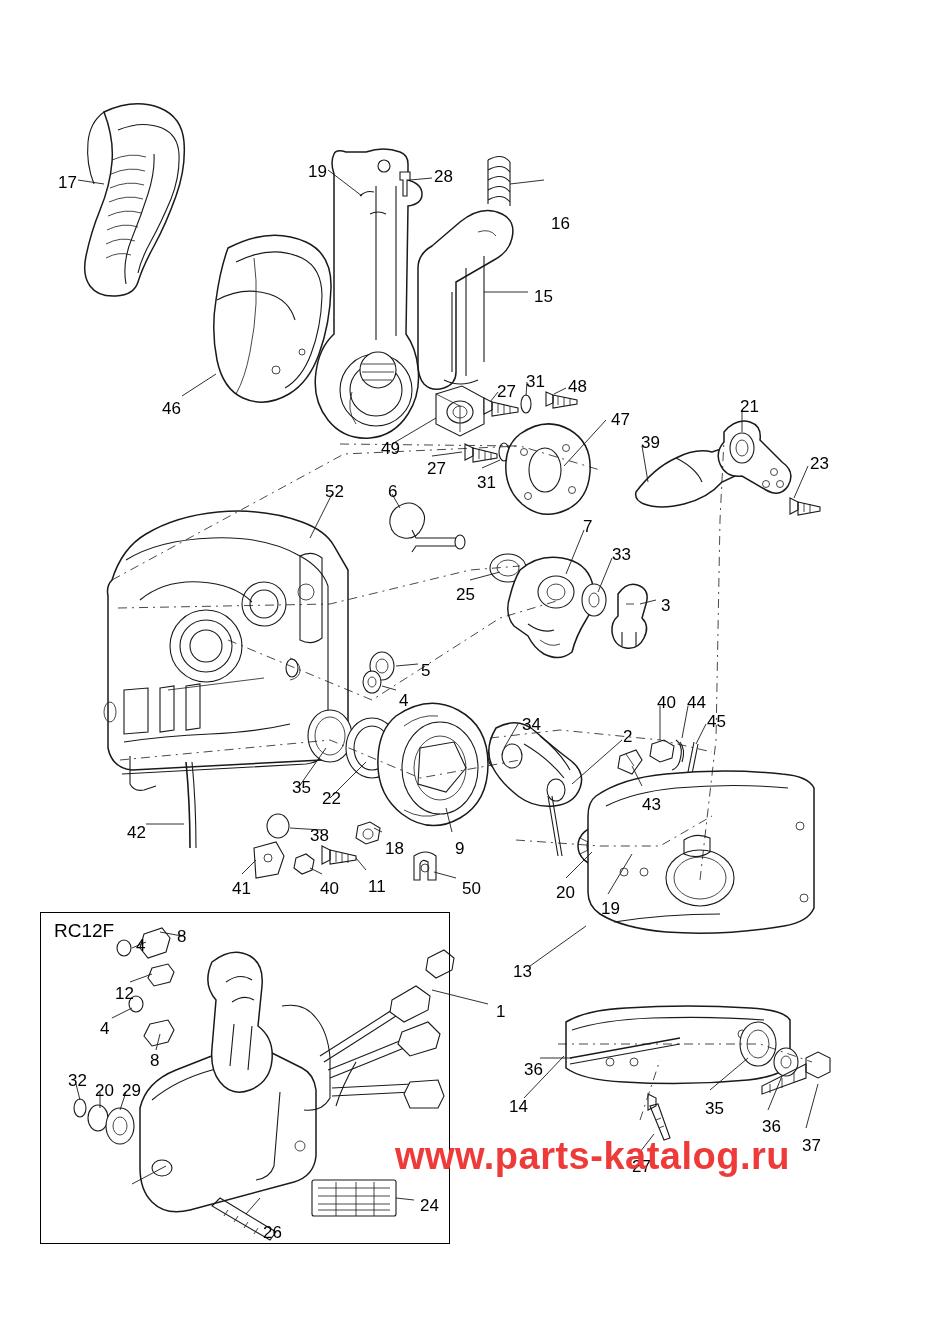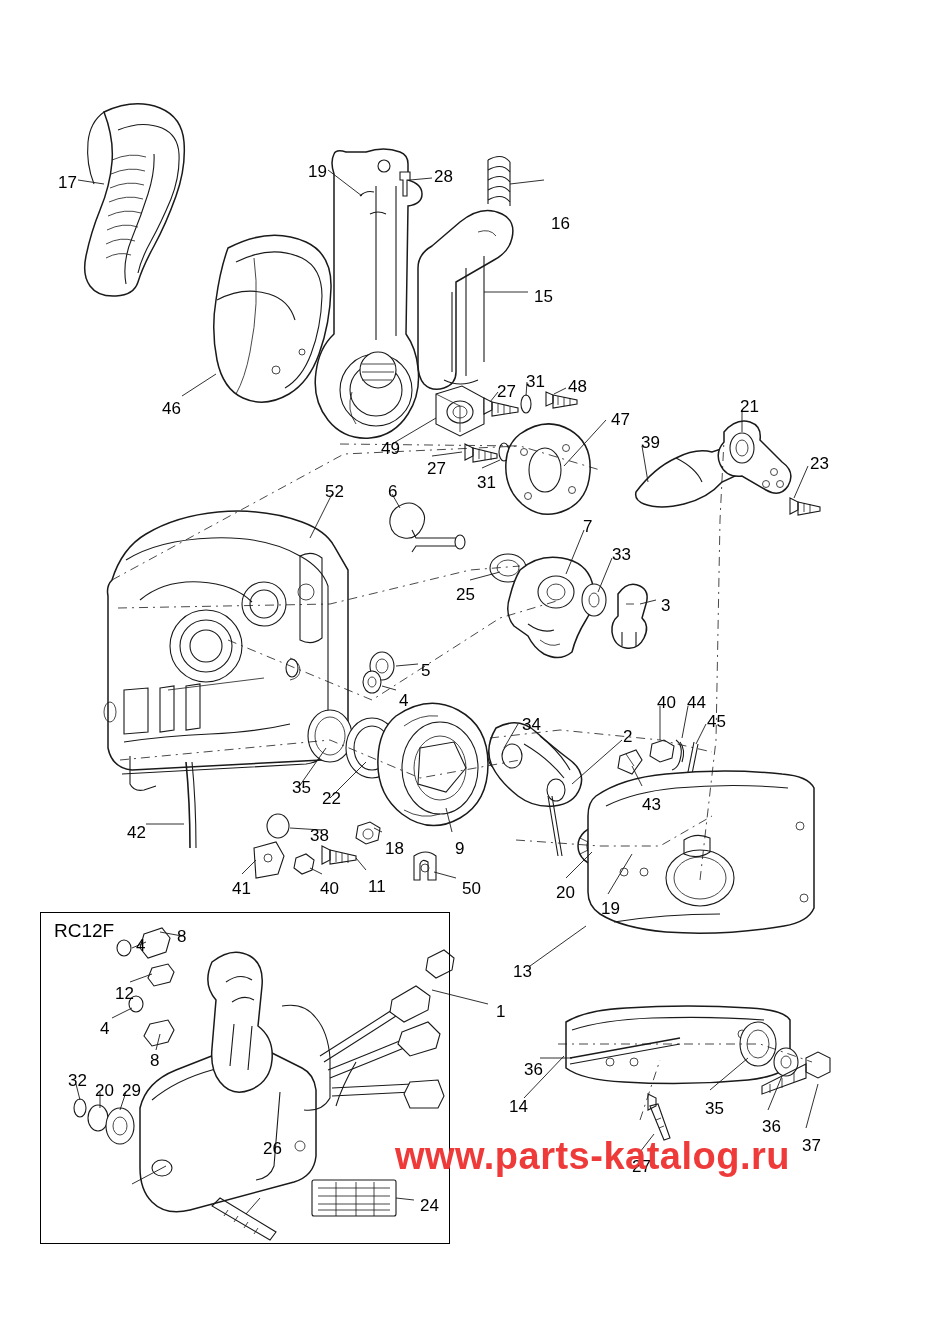--- a/index.html
+++ b/index.html
@@ -565,19 +565,19 @@
       <div class="callout" style="left: 802px; top: 1137px;">37</div>
       <div class="callout" style="left: 632px; top: 1158px;">27</div>
       <div class="callout" style="left: 136px; top: 937px;">4</div>
       <div class="callout" style="left: 177px; top: 928px;">8</div>
       <div class="callout" style="left: 115px; top: 985px;">12</div>
       <div class="callout" style="left: 100px; top: 1020px;">4</div>
       <div class="callout" style="left: 150px; top: 1052px;">8</div>
       <div class="callout" style="left: 68px; top: 1072px;">32</div>
       <div class="callout" style="left: 95px; top: 1082px;">20</div>
       <div class="callout" style="left: 122px; top: 1082px;">29</div>
-      <div class="callout" style="left: 263px; top: 1140px;">26</div>
+      <div class="callout" style="left: 263px; top: 1224px;">26</div>
       <div class="callout" style="left: 420px; top: 1197px;">24</div>
     </div>
 
   <div class="watermark">www.parts-katalog.ru</div>
 
 </div>
 
 </body></html>

